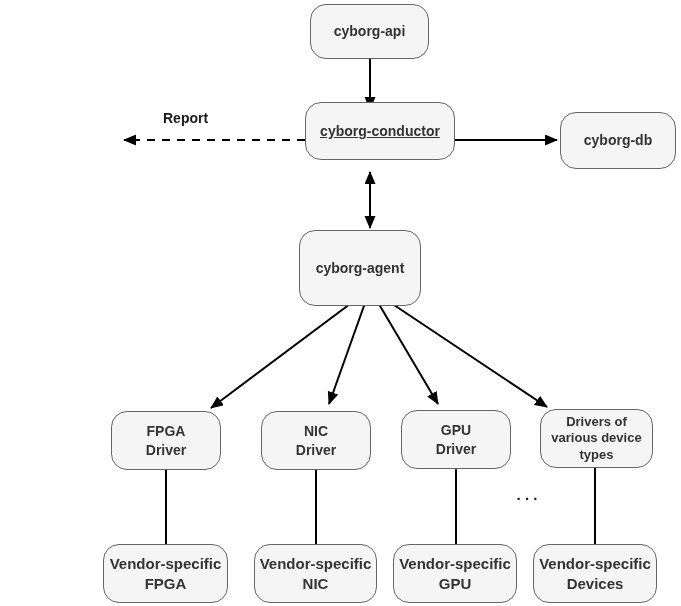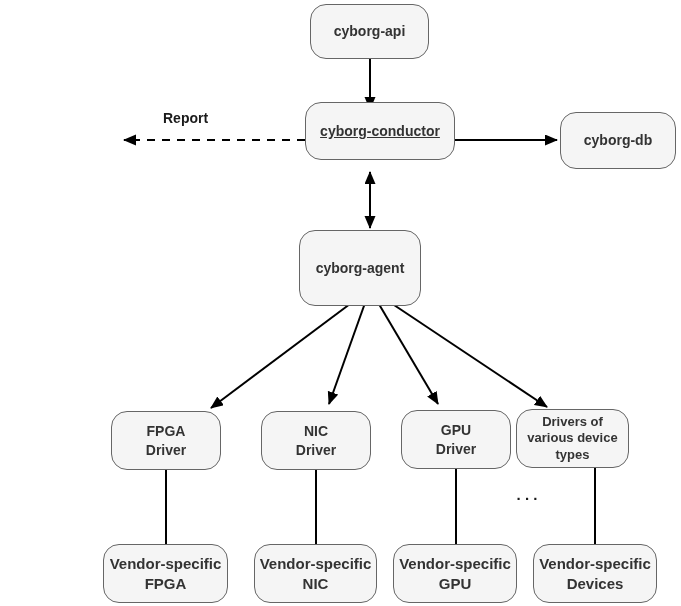--- a/index.html
+++ b/index.html
@@ -92,21 +92,21 @@
 
   <div class="node" style="left:111px; top:411px; width:110px; height:59px;">FPGA
 Driver</div>
 
   <div class="node" style="left:261px; top:411px; width:110px; height:59px;">NIC
 Driver</div>
 
   <div class="node" style="left:401px; top:410px; width:110px; height:59px;">GPU
 Driver</div>
 
-  <div class="node" style="left:516px; top:409px; width:113px; height:59px; font-size:13px; line-height:1.25;">Drivers of
+  <div class="node" style="left:540px; top:409px; width:113px; height:59px; font-size:13px; line-height:1.25;">Drivers of
 various device
 types</div>
 
   <div class="node" style="left:103px; top:544px; width:125px; height:59px; font-size:15px;">Vendor-specific
 FPGA</div>
 
   <div class="node" style="left:254px; top:544px; width:123px; height:59px; font-size:15px;">Vendor-specific
 NIC</div>
 
   <div class="node" style="left:393px; top:544px; width:124px; height:59px; font-size:15px;">Vendor-specific

